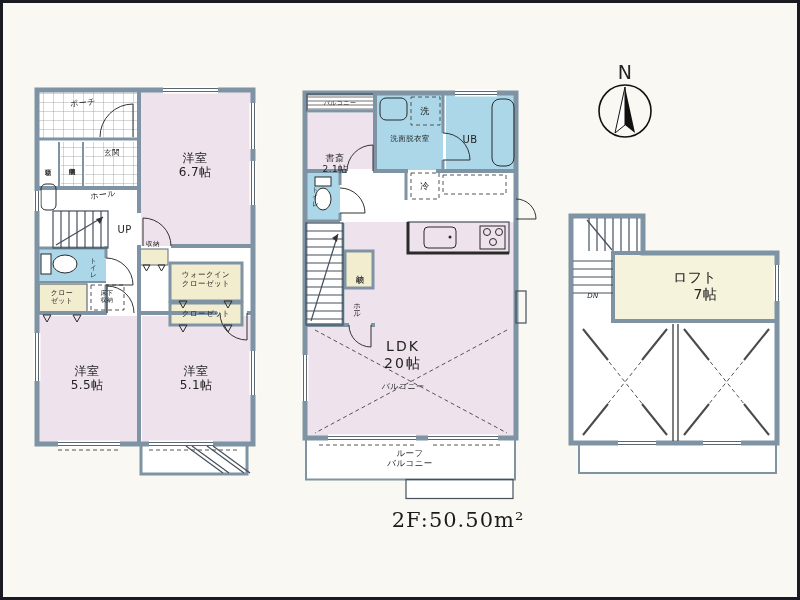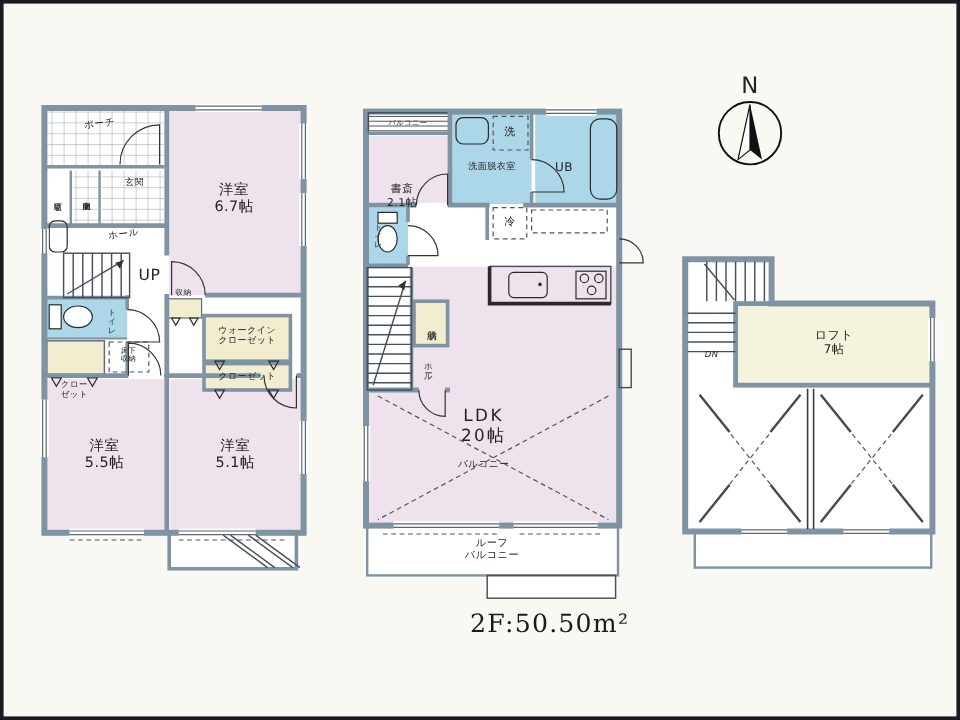--- a/index.html
+++ b/index.html
@@ -317,23 +317,23 @@
     <polygon points="622,84 612,130 622,122" fill="#ffffff" stroke="#111" stroke-width="1"></polygon>
     <polygon points="622,84 632,130 622,122" fill="#111"></polygon>
   </g>
 </svg>
 
 <div class="lbl" style="left:80px;top:100px;font-size:8px;transform:translate(-50%,-50%) rotate(-6deg);">ポーチ</div>
 <div class="lbl v" style="left:45px;top:161px;font-size:6.5px;">下駄箱</div>
 <div class="lbl v" style="left:69px;top:160px;font-size:6.5px;">土間収納</div>
 <div class="lbl" style="left:109px;top:150px;font-size:7.5px;">玄関</div>
 <div class="lbl" style="left:100px;top:192px;font-size:8px;transform:translate(-50%,-50%) rotate(-8deg);">ホール</div>
-<div class="lbl" style="left:111px;top:227px;font-size:13px;padding-left:21px;">UP</div>
+<div class="lbl" style="left:111px;top:227px;font-size:10px;padding-left:21px;">UP</div>
 <div class="lbl v" style="left:90px;top:261px;font-size:6.5px;">トイレ</div>
-<div class="lbl" style="left:59px;top:294px;font-size:7px;margin-top:28px;">クロー
+<div class="lbl" style="left:59px;top:294px;font-size:7px;">クロー
 ゼット</div>
 <div class="lbl" style="left:104px;top:293px;font-size:6px;">床下
 収納</div>
 <div class="lbl" style="left:150px;top:242px;font-size:6.5px;">収納</div>
 <div class="lbl" style="left:203px;top:277px;font-size:7.5px;">ウォークイン
 クローゼット</div>
 <div class="lbl" style="left:203px;top:311px;font-size:7.5px;">クローゼット</div>
 <div class="lbl" style="left:192px;top:162px;font-size:12px;">洋室
 6.7帖</div>
 <div class="lbl" style="left:84px;top:375px;font-size:12px;">洋室
@@ -352,18 +352,18 @@
 <div class="lbl v" style="left:353px;top:303px;font-size:7px;">ホール</div>
 <div class="lbl" style="left:422px;top:183px;font-size:9px;">冷</div>
 <div class="lbl" style="left:400px;top:352px;font-size:14px;letter-spacing:2px;">LDK
 20帖</div>
 <div class="lbl" style="left:400px;top:384px;font-size:8px;">バルコニー</div>
 <div class="lbl" style="left:407px;top:455px;font-size:8.5px;">ルーフ
 バルコニー</div>
 <div class="lbl serif" style="left:455px;top:517px;font-size:21px;text-align:right;">2F:50.50m²</div>
 
 <div class="lbl" style="left:590px;top:293px;font-size:7px;font-style:italic;">DN</div>
-<div class="lbl" style="left:692px;top:283px;font-size:10px;">ロフト
+<div class="lbl" style="left:692px;top:283px;font-size:14px;text-align:right;">ロフト
 7帖</div>
 
 <div class="lbl" style="left:622px;top:69px;font-size:19px;">N</div>
 
 </div>
 
 </body></html>

